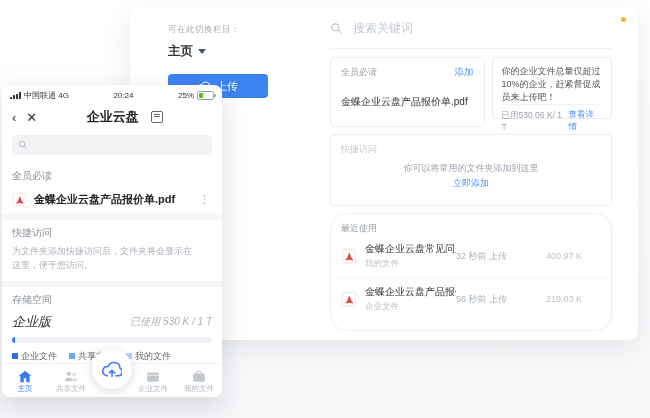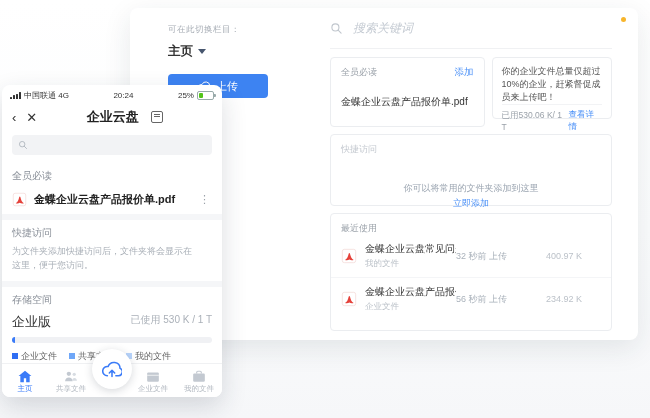--- a/index.html
+++ b/index.html
@@ -16,38 +16,38 @@
   .d-notif-dot{position:absolute;top:9px;right:12px;width:5px;height:5px;border-radius:50%;background:#f7b52c;}
   .d-sidebar{position:absolute;left:0;top:0;width:200px;height:100%;padding:16px 0 0 38px;box-sizing:border-box;}
   .d-hint{font-size:8.5px;color:#a7adb5;letter-spacing:.5px;}
   .d-tabsel{margin-top:7px;font-size:12.5px;font-weight:bold;color:#333;display:flex;align-items:center;gap:5px;cursor:pointer;}
   .caret{width:0;height:0;border-left:4px solid transparent;border-right:4px solid transparent;border-top:5px solid #47566e;}
   .d-upload{margin-top:14px;width:100px;height:24px;background:#3d83f2;border:none;border-radius:4px;
     color:#fff;font-size:11px;display:flex;align-items:center;justify-content:center;gap:5px;cursor:pointer;}
   .d-main{position:absolute;left:200px;top:0;right:26px;bottom:0;}
   .d-search{display:flex;align-items:center;gap:8px;height:40px;}
   .d-search input{border:none;outline:none;font-size:12px;color:#701a75;width:200px;background:transparent;
-    font-family:"Liberation Sans","DejaVu Sans",sans-serif;font-style:italic;}
+    font-family:"Liberation Sans","DejaVu Sans",sans-serif;}
   .d-search input::placeholder{color:#c5cbd3;}
   .d-sep{height:1px;background:#f0f1f3;}
   .cards-row{display:flex;gap:7px;margin-top:8px;}
   .card{border:1px solid #ebedf0;border-radius:4px;background:#fff;box-sizing:border-box;}
   .card-a{flex:1.32;height:70px;padding:8px 10px;position:relative;}
   .card-b{flex:1;height:62px;padding:7px 9px;display:flex;flex-direction:column;}
   .card-h{font-size:9px;color:#9aa1a9;}
   .link{color:#4a90f7;cursor:pointer;text-decoration:none;}
   .card-a .add{position:absolute;top:8px;right:10px;font-size:9.5px;}
   .card-a .fname{margin-top:16px;font-size:10px;color:#333;cursor:pointer;}
   .card-b .notice{font-size:9px;color:#555;line-height:1.45;}
   .b-row{display:flex;justify-content:space-between;align-items:center;font-size:8.5px;color:#9aa1a9;
     border-top:1px solid #f2f3f5;padding:4px 0 3px;margin-top:auto;}
   .b-row:first-of-type{margin-top:5px;}
   .card-c{margin-top:7px;height:72px;position:relative;padding:8px 10px;}
-  .c-center{position:absolute;left:0;right:0;top:26px;text-align:center;font-size:9px;color:#9aa4b0;line-height:1.7;margin-top:20px;}
-  .card-d{margin-top:7px;padding:8px 0 10px;}
+  .c-center{position:absolute;left:0;right:0;top:26px;text-align:center;font-size:9px;color:#9aa4b0;line-height:1.7;}
+  .card-d{margin-top:7px;padding:8px 0 10px;border-radius:16px;}
   .card-d .card-h{padding:0 10px;}
   .f-row{display:flex;align-items:center;padding:7px 10px;cursor:pointer;}
   .f-row + .f-row{border-top:1px solid #f4f5f7;}
   .f-ic{width:16px;height:16px;margin-right:8px;flex:0 0 auto;}
   .f-info{flex:1;min-width:0;}
   .f-name{font-size:10px;color:#333;white-space:nowrap;overflow:hidden;}
   .f-loc{font-size:8.5px;color:#bcc2c9;margin-top:2px;}
   .f-time{width:90px;font-size:9px;color:#aab2bb;text-align:left;}
   .f-size{width:55px;font-size:9px;color:#bcc2c9;text-align:left;}
   
@@ -66,21 +66,21 @@
   .org-ic{width:10px;height:10px;border:1px solid #666;border-radius:2px;display:inline-block;position:relative;}
   .org-ic:after{content:"";position:absolute;left:2px;top:2px;right:2px;height:1px;background:#666;box-shadow:0 2px 0 #666;}
   .m-search{margin:4px 10px 8px;height:20px;background:#f2f3f5;border-radius:4px;display:flex;align-items:center;padding:0 6px;}
   .m-sec{padding:0 10px;}
   .m-label{font-size:10px;color:#8a9099;padding:6px 0 4px;}
   .m-file{display:flex;align-items:center;gap:7px;padding:5px 0 7px;cursor:pointer;}
   .m-file .nm{flex:1;font-size:11px;color:#222;font-weight:bold;white-space:nowrap;overflow:hidden;}
   .dots{color:#9aa1a9;font-size:11px;cursor:pointer;padding:0 2px;}
   .thick{height:6px;background:#f5f6f8;}
   .m-desc{font-size:9px;color:#aab0b8;line-height:1.6;padding:0 14px 8px 0;}
-  .m-storrow{display:flex;justify-content:space-between;align-items:flex-start;padding:2px 0 6px;}
+  .m-storrow{display:flex;justify-content:space-between;align-items:center;padding:2px 0 6px;font-style:italic;}
   .m-plan{font-size:13px;color:#333;}
   .m-usage{font-size:10px;color:#aab0b8;}
   .m-bar{height:6px;background:#f0f1f4;border-radius:3px;overflow:hidden;}
   .m-bar i{display:block;height:100%;width:3px;background:#3a7bf8;}
   .m-leg{display:flex;gap:12px;padding:7px 0 4px;font-size:9px;color:#666;}
   .m-leg .it{display:flex;align-items:center;gap:3px;}
   .sw{width:6px;height:6px;display:inline-block;}
   .sw1{background:#2f6ef4;} .sw2{background:#6fa7f8;} .sw3{background:#b8d4fb;}
   .m-expire{font-size:8.5px;color:#9aa1a9;padding-bottom:8px;}
   .m-expire b{color:#f05b4d;font-weight:normal;}
@@ -178,21 +178,21 @@
           <svg width="16" height="16" viewBox="0 0 24 24">
               <rect x="2" y="2" width="20" height="20" rx="3" fill="#fff" stroke="#f1d4d2"></rect>
               <path d="M6 18c3-1.5 4.5-5 5.5-9.5.3-1.5 1.7-1.5 2 0C14.5 13 16 16.5 19 18c-2.5.8-5 .4-6.5-.8C11 18.4 8.5 18.8 6 18z" fill="#e5413a"></path>
             </svg>
         </span>
         <div class="f-info">
           <div class="f-name">金蝶企业云盘产品报价单.pdf</div>
           <div class="f-loc">企业文件</div>
         </div>
         <div class="f-time">56 秒前 上传</div>
-        <div class="f-size">234.92 K</div>
+        <div class="f-size">219.03 K</div>
       </div>
     </div>
   </div>
 </div>
 
 <div class="win mobile">
   <div class="m-status">
     <span class="grp">
       <span class="sigbars">
           <i style="height:2px"></i>

